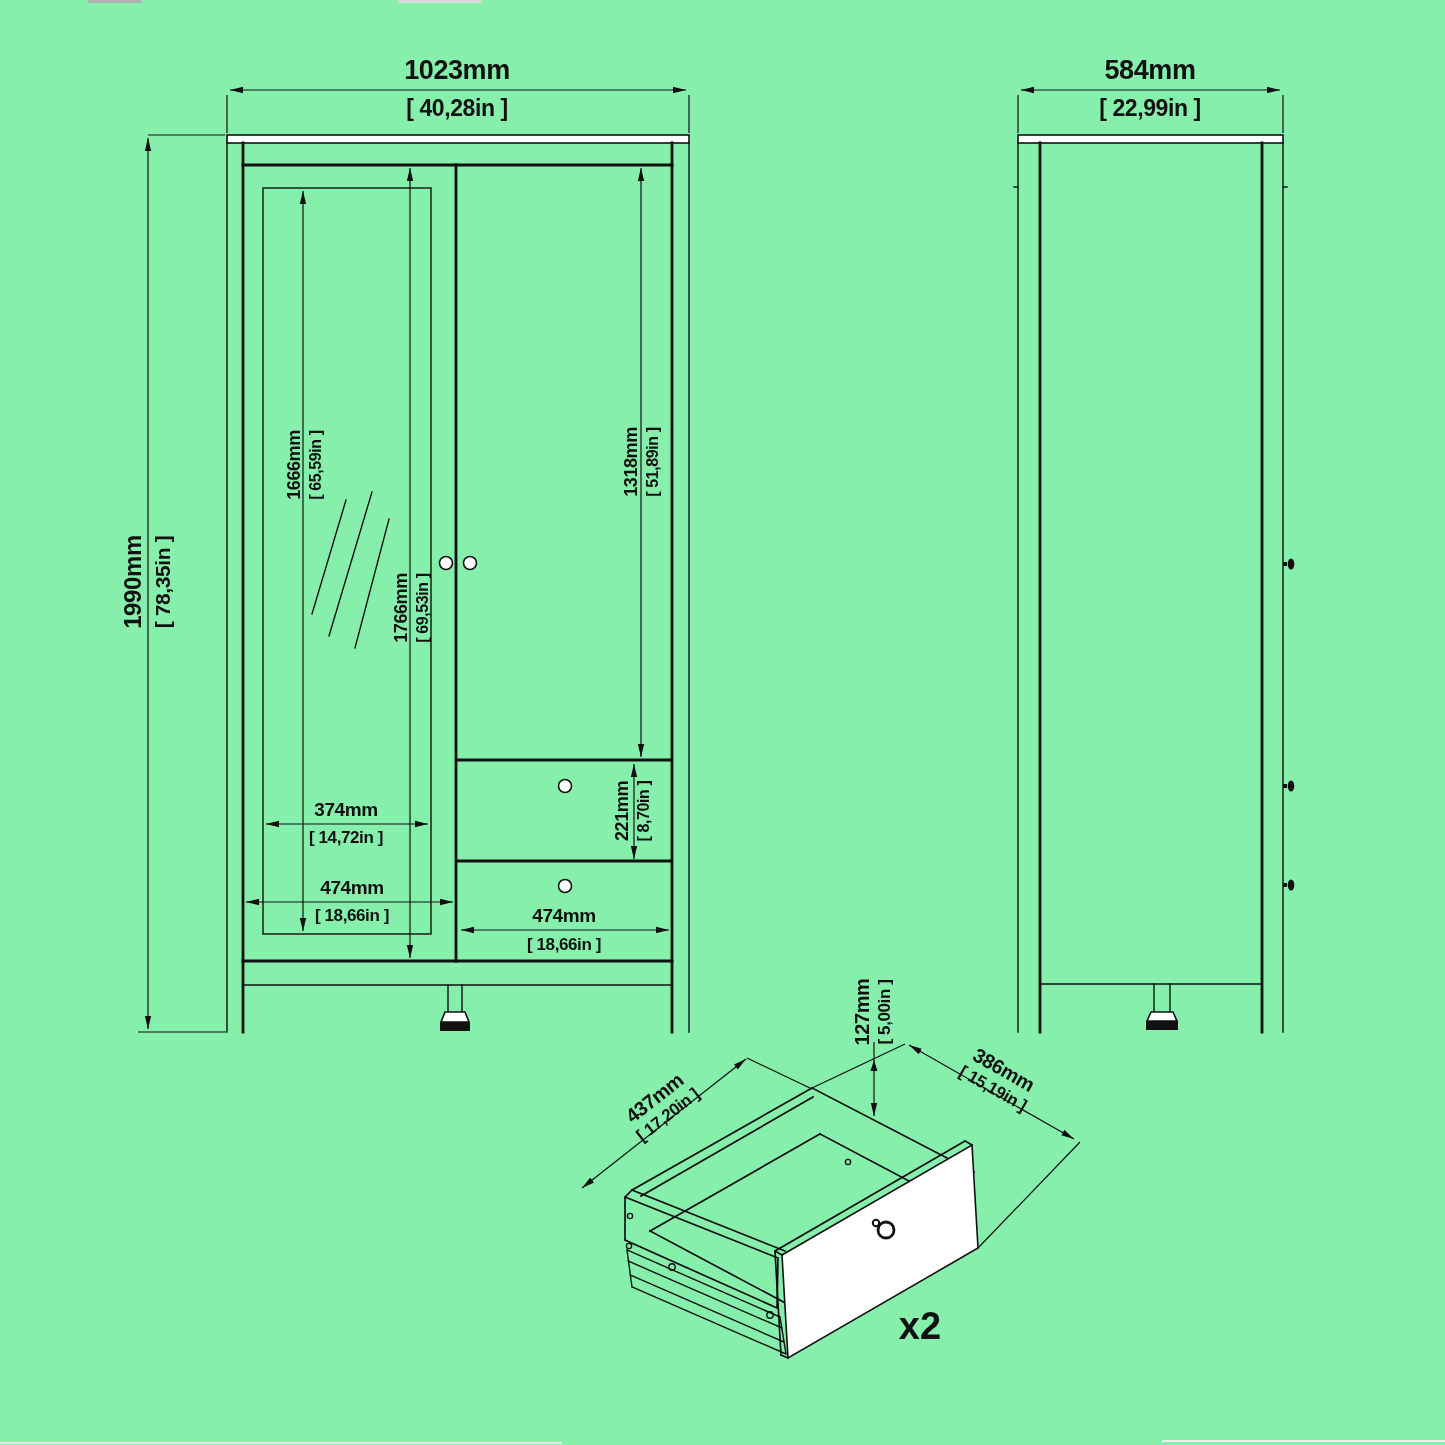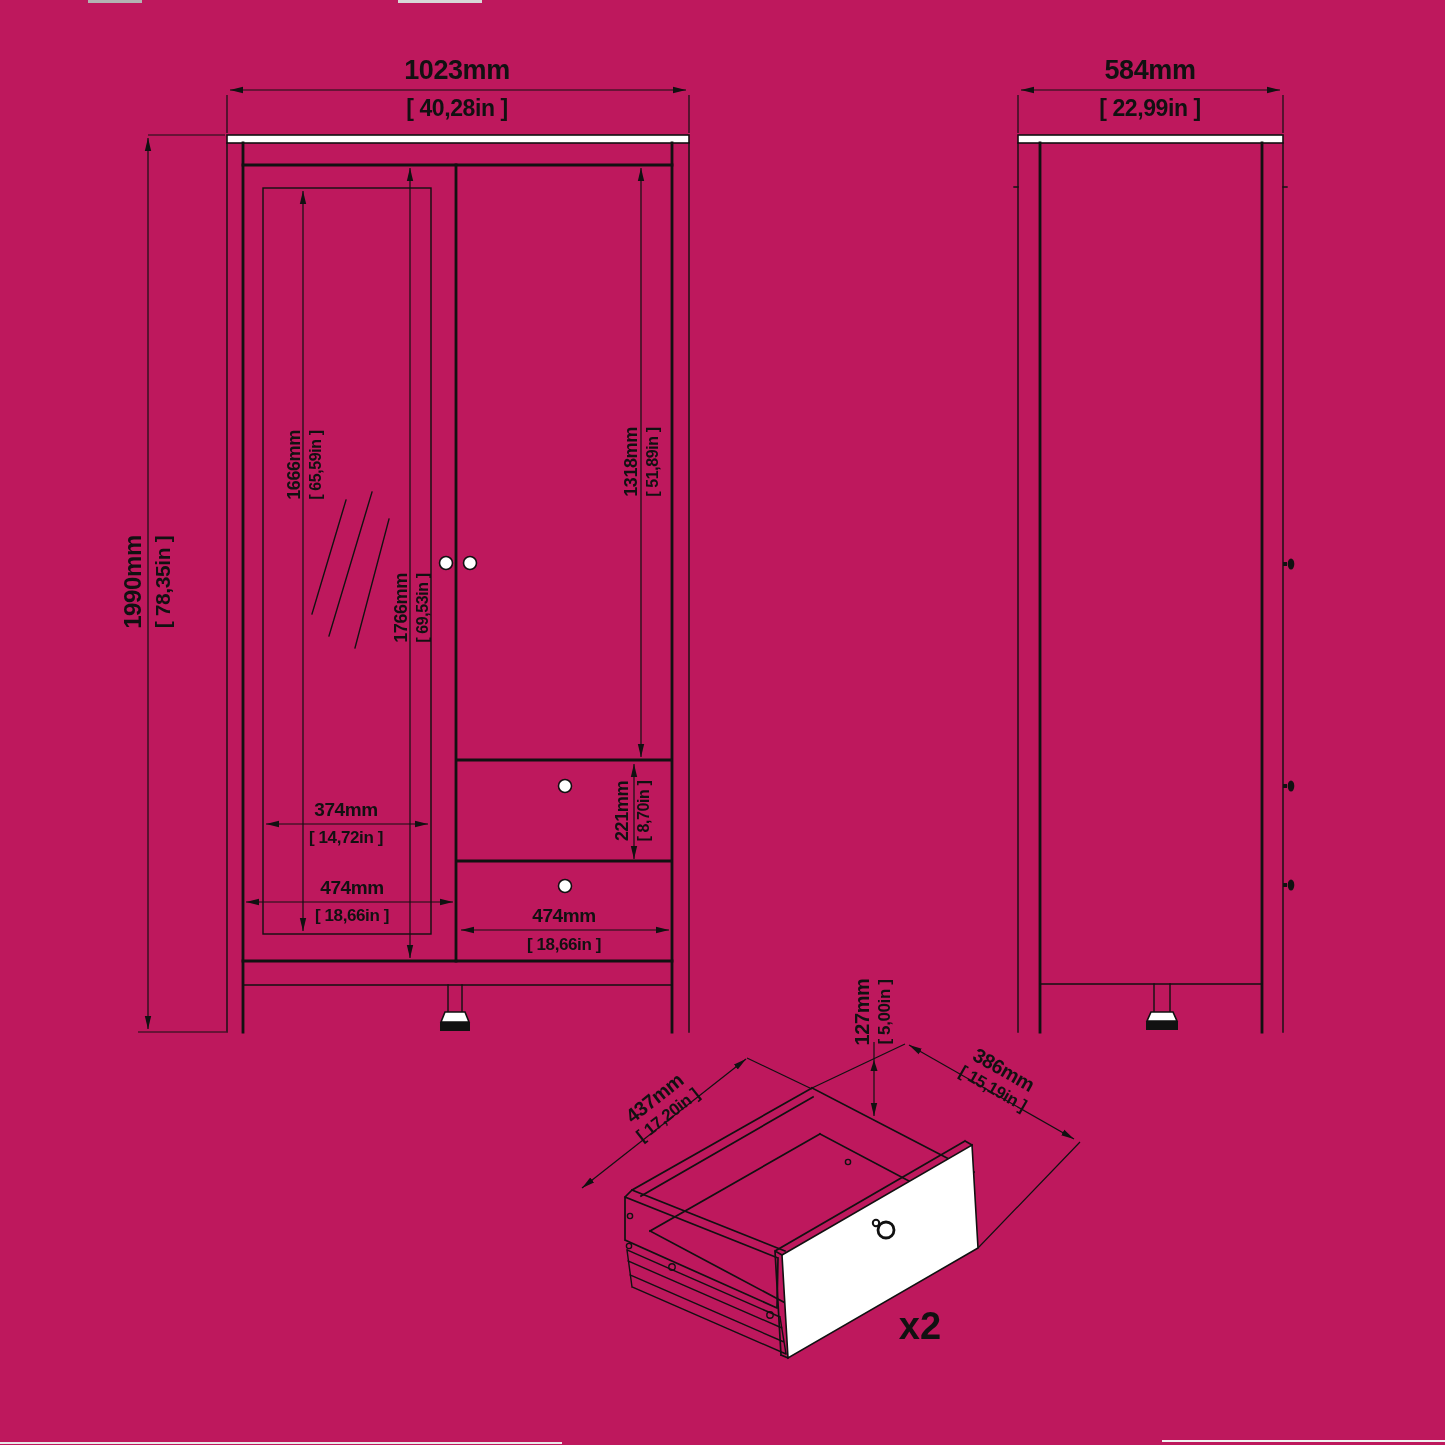--- a/index.html
+++ b/index.html
@@ -1,16 +1,16 @@
 <!DOCTYPE html>
 <html><head>
 <meta charset="utf-8">
 <style>
   html,body{margin:0;padding:0;background:#ffffff;}
-  .canvas{position:relative;width:1445px;height:1445px;background:#be185d;overflow:hidden;}
+  .canvas{position:relative;width:1445px;height:1445px;background:#86efac;overflow:hidden;}
   svg{display:block;}
   text{font-family:"Liberation Sans",sans-serif;font-weight:bold;fill:#111111;
        text-anchor:middle;letter-spacing:-0.4px;}
   .t-xl{font-size:27px;}   
   .t-lg{font-size:23px;}   
   .t-vxl{font-size:24px;}  
   .t-vlg{font-size:21px;}
   .t-im{font-size:18px;}   
   .t-ii{font-size:16px;}   
   .t-hm{font-size:19px;}   

